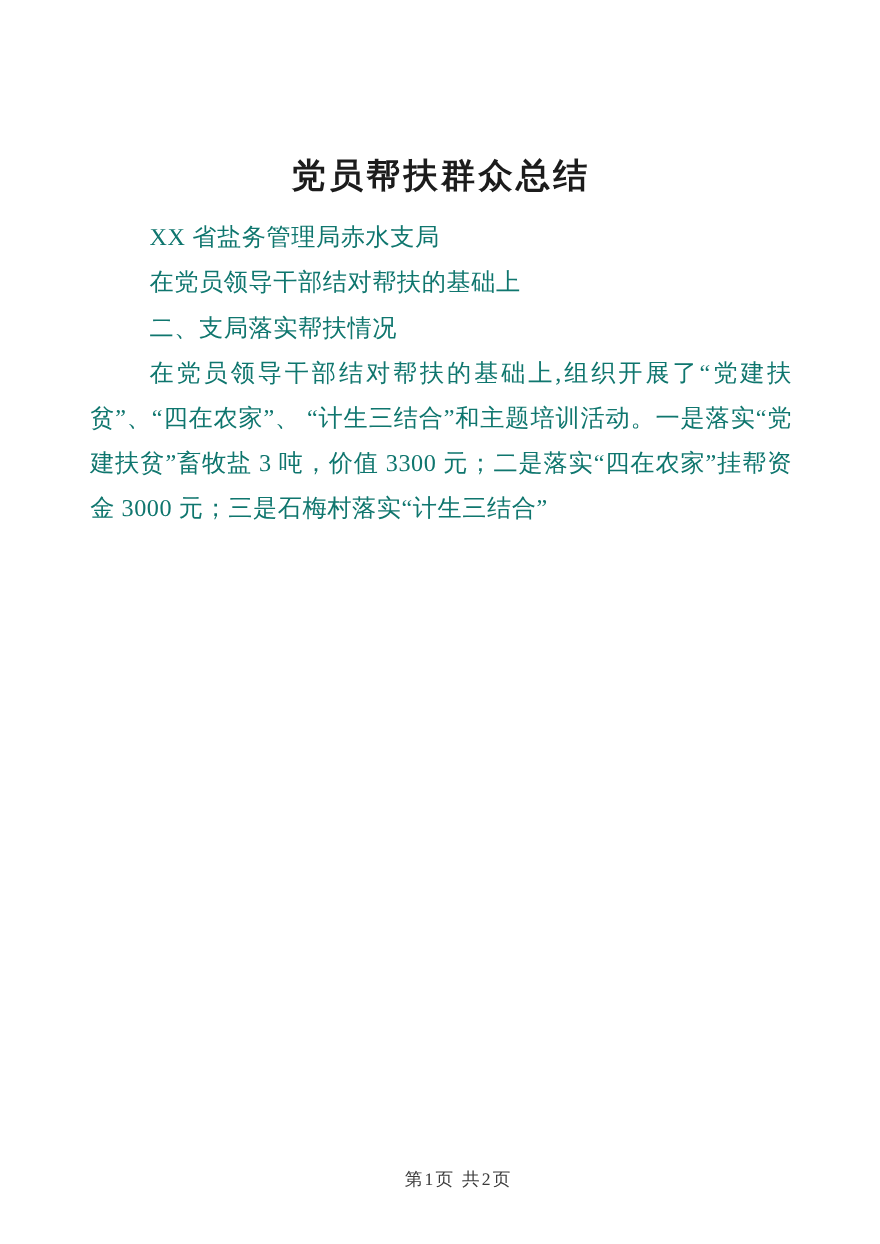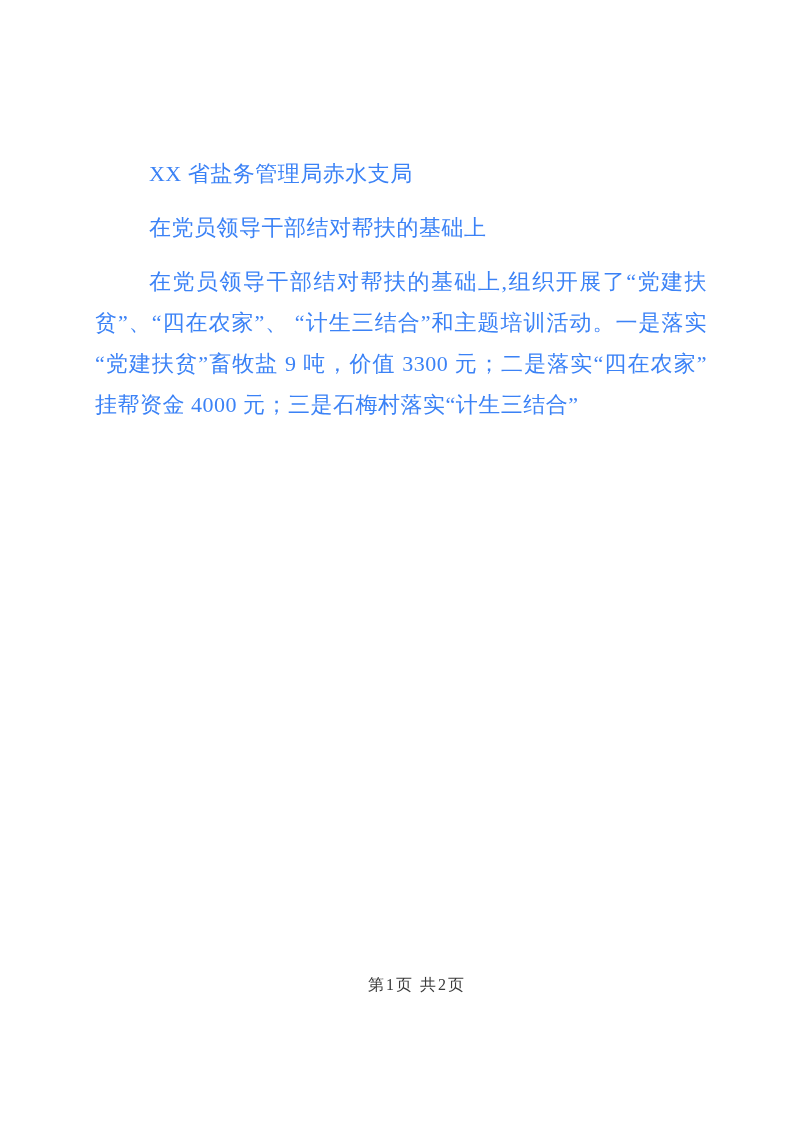--- a/index.html
+++ b/index.html
@@ -26,51 +26,53 @@
   .doc-title {
     margin: 0 0 15px 0;
     font-size: 31px;
     line-height: 40px;
     font-weight: bold;
     text-align: center;
     letter-spacing: 3px;
     color: #1c1c1c;
   }
   .para {
-    margin: 13px;
+    margin: 0;
     font-size: 22px;
     line-height: 41px;
     text-align: justify;
     text-indent: 2.45em;
     letter-spacing: 0.5px;
-    color: #3b82f6;
+    color: #0f766e;
   }
   .footer {
     position: absolute;
     left: 0;
     right: 0;
-    top: 975px;
+    top: 1062px;
     text-align: center;
     padding-left: 34px;
     font-size: 16px;
     letter-spacing: 2px;
     color: #3a3a3a;
   }
 </style>
 </head>
 <body>
 
 <div class="page">
   <div class="content">
+    <h1 class="doc-title">党员帮扶群众总结</h1>
 
     <p class="para">XX 省盐务管理局赤水支局</p>
 
     <p class="para">在党员领导干部结对帮扶的基础上</p>
 
 
 
 
+    <p class="para">二、支局落实帮扶情况</p>
 
-    <p class="para">在党员领导干部结对帮扶的基础上,组织开展了“党建扶贫”、“四在农家”、 “计生三结合”和主题培训活动。一是落实“党建扶贫”畜牧盐 9 吨，价值 3300 元；二是落实“四在农家”挂帮资金 4000 元；三是石梅村落实“计生三结合”</p>
+    <p class="para">在党员领导干部结对帮扶的基础上,组织开展了“党建扶贫”、“四在农家”、 “计生三结合”和主题培训活动。一是落实“党建扶贫”畜牧盐 3 吨，价值 3300 元；二是落实“四在农家”挂帮资金 3000 元；三是石梅村落实“计生三结合”</p>
   </div>
 
   <div class="footer">第1页 共2页</div>
 </div>
 
 </body></html>

